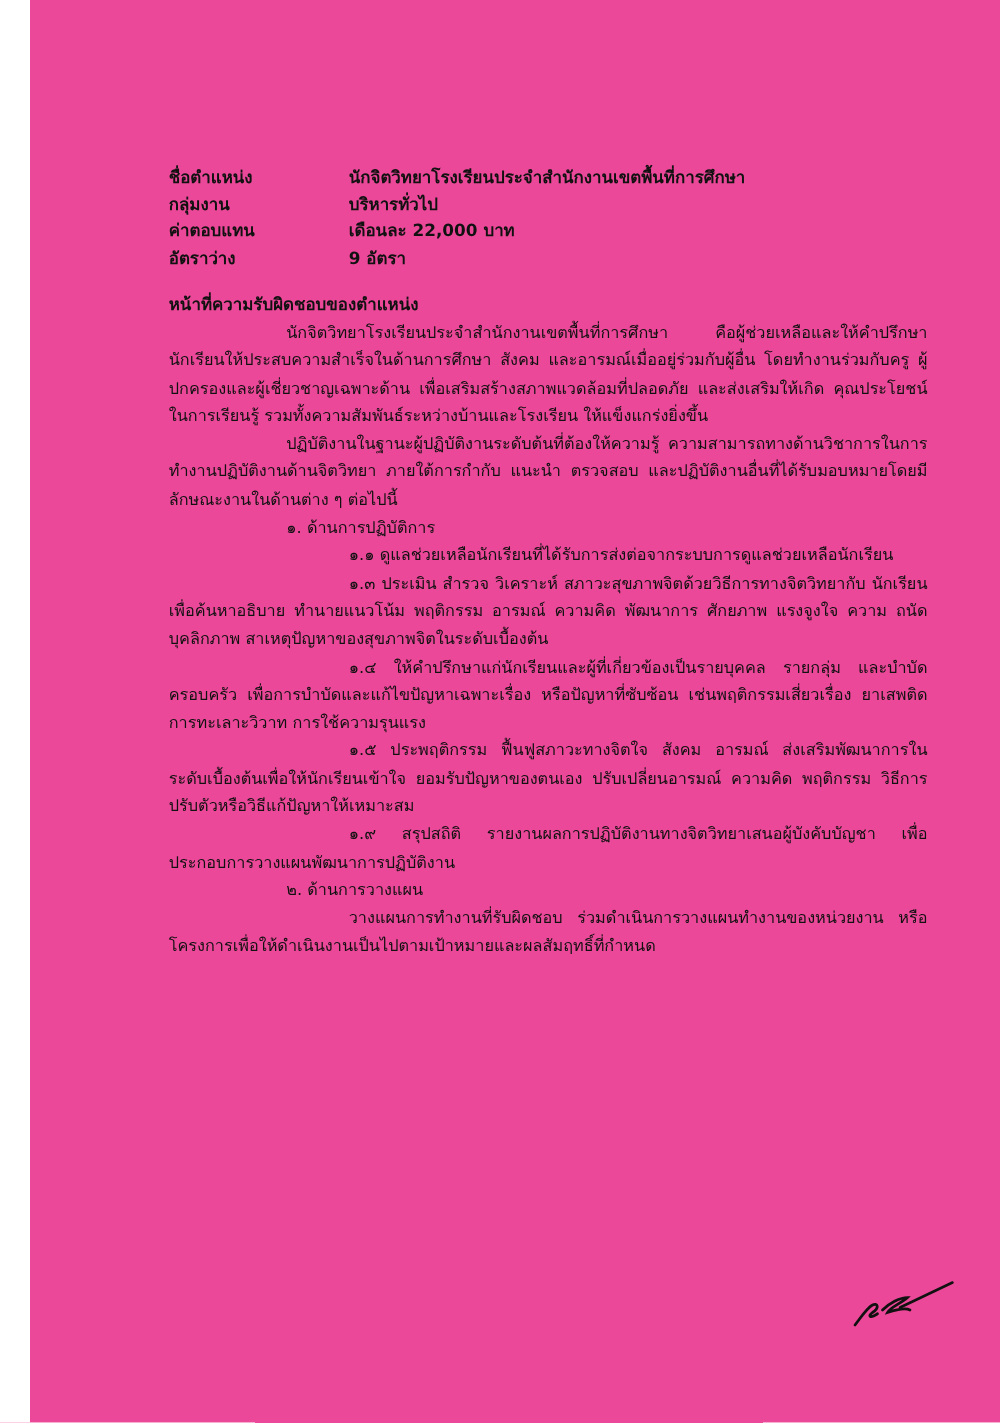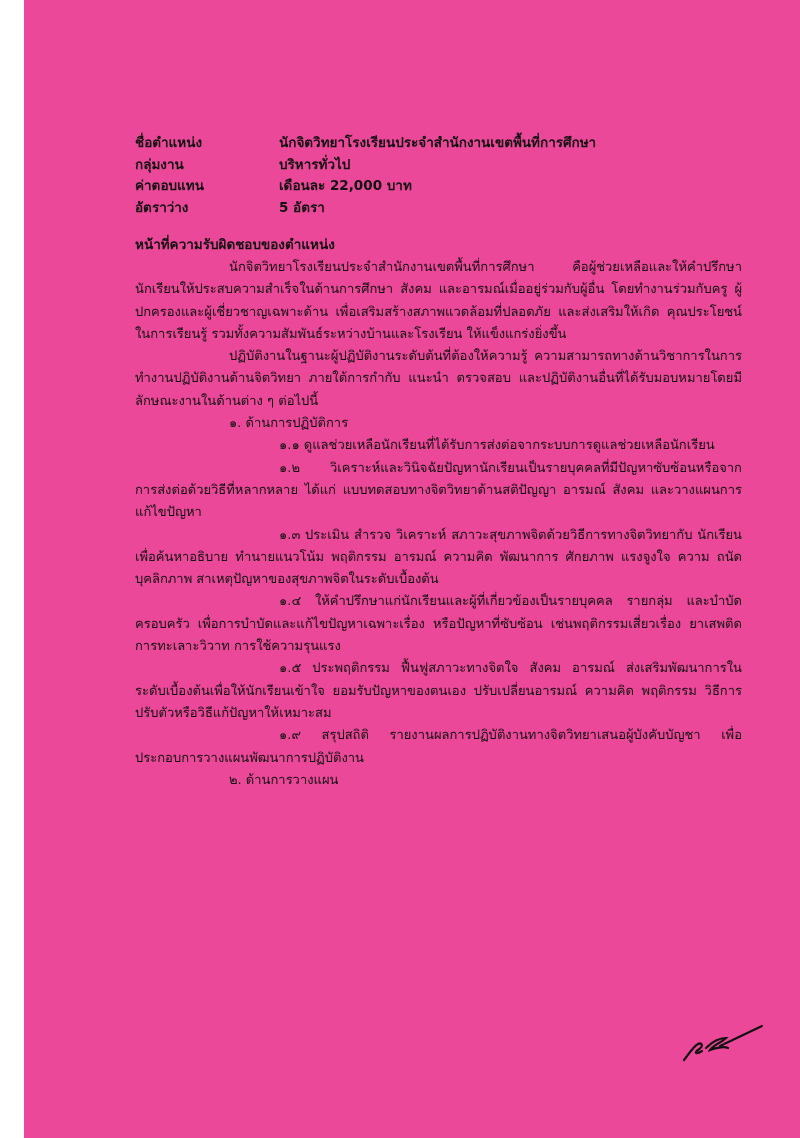--- a/index.html
+++ b/index.html
@@ -32,38 +32,38 @@
     <div class="info-row">
       <span class="info-label">กลุ่มงาน</span>
       <span class="info-value">บริหารทั่วไป</span>
     </div>
     <div class="info-row">
       <span class="info-label">ค่าตอบแทน</span>
       <span class="info-value">เดือนละ 22,000 บาท</span>
     </div>
     <div class="info-row">
       <span class="info-label">อัตราว่าง</span>
-      <span class="info-value">5 อัตรา</span>
+      <span class="info-value">9 อัตรา</span>
     </div>
   </div>
 
   <div class="body">
     <h2 class="section-heading">หน้าที่ความรับผิดชอบของตำแหน่ง</h2>
     <p class="indent-para">นักจิตวิทยาโรงเรียนประจำสำนักงานเขตพื้นที่การศึกษา คือผู้ช่วยเหลือและให้คำปรึกษานักเรียนให้ประสบความสำเร็จในด้านการศึกษา สังคม และอารมณ์เมื่ออยู่ร่วมกับผู้อื่น โดยทำงานร่วมกับครู ผู้ปกครองและผู้เชี่ยวชาญเฉพาะด้าน เพื่อเสริมสร้างสภาพแวดล้อมที่ปลอดภัย และส่งเสริมให้เกิด คุณประโยชน์ในการเรียนรู้ รวมทั้งความสัมพันธ์ระหว่างบ้านและโรงเรียน ให้แข็งแกร่งยิ่งขึ้น</p>
     <p class="indent-para">ปฏิบัติงานในฐานะผู้ปฏิบัติงานระดับต้นที่ต้องให้ความรู้ ความสามารถทางด้านวิชาการในการ ทำงานปฏิบัติงานด้านจิตวิทยา ภายใต้การกำกับ แนะนำ ตรวจสอบ และปฏิบัติงานอื่นที่ได้รับมอบหมายโดยมี ลักษณะงานในด้านต่าง ๆ ต่อไปนี้</p>
 
     <div class="cat">๑. ด้านการปฏิบัติการ</div>
     <p class="item-nowrap">๑.๑ ดูแลช่วยเหลือนักเรียนที่ได้รับการส่งต่อจากระบบการดูแลช่วยเหลือนักเรียน</p>
-    <p class="item">๑.๒ วิเคราะห์และวินิจฉัยปัญหานักเรียนเป็นรายบุคคลที่มีปัญหาซับซ้อนหรือจาก การส่งต่อด้วยวิธีที่หลากหลาย ได้แก่ แบบทดสอบทางจิตวิทยาด้านสติปัญญา อารมณ์ สังคม และวางแผนการ แก้ไขปัญหา</p>
     <p class="item">๑.๓ ประเมิน สำรวจ วิเคราะห์ สภาวะสุขภาพจิตด้วยวิธีการทางจิตวิทยากับ นักเรียน เพื่อค้นหาอธิบาย ทำนายแนวโน้ม พฤติกรรม อารมณ์ ความคิด พัฒนาการ ศักยภาพ แรงจูงใจ ความ ถนัด บุคลิกภาพ สาเหตุปัญหาของสุขภาพจิตในระดับเบื้องต้น</p>
     <p class="item">๑.๔ ให้คำปรึกษาแก่นักเรียนและผู้ที่เกี่ยวข้องเป็นรายบุคคล รายกลุ่ม และบำบัด ครอบครัว เพื่อการบำบัดและแก้ไขปัญหาเฉพาะเรื่อง หรือปัญหาที่ซับซ้อน เช่นพฤติกรรมเสี่ยวเรื่อง ยาเสพติด การทะเลาะวิวาท การใช้ความรุนแรง</p>
     <p class="item">๑.๕ ประพฤติกรรม ฟื้นฟูสภาวะทางจิตใจ สังคม อารมณ์ ส่งเสริมพัฒนาการใน ระดับเบื้องต้นเพื่อให้นักเรียนเข้าใจ ยอมรับปัญหาของตนเอง ปรับเปลี่ยนอารมณ์ ความคิด พฤติกรรม วิธีการ ปรับตัวหรือวิธีแก้ปัญหาให้เหมาะสม</p>
     <p class="item">๑.๙ สรุปสถิติ รายงานผลการปฏิบัติงานทางจิตวิทยาเสนอผู้บังคับบัญชา เพื่อ ประกอบการวางแผนพัฒนาการปฏิบัติงาน</p>
 
     <div class="cat">๒. ด้านการวางแผน</div>
+    <p class="item">วางแผนการทำงานที่รับผิดชอบ ร่วมดำเนินการวางแผนทำงานของหน่วยงาน หรือ โครงการเพื่อให้ดำเนินงานเป็นไปตามเป้าหมายและผลสัมฤทธิ์ที่กำหนด</p>
   </div>
 
   <svg class="signature" viewBox="0 0 90 40">
     <path d="M8 36 C14 28, 18 22, 22 20 C26 18, 28 22, 22 26 C18 29, 20 31, 26 27" fill="none" stroke="#111" stroke-width="2.2" stroke-linecap="round"></path>
     <path d="M30 24 C36 18, 44 14, 50 14 C46 18, 36 22, 34 26 C40 24, 48 22, 52 24" fill="none" stroke="#111" stroke-width="2.2" stroke-linecap="round"></path>
     <path d="M44 22 L86 2" fill="none" stroke="#111" stroke-width="2" stroke-linecap="round"></path>
   </svg>
 
 </div>
 

